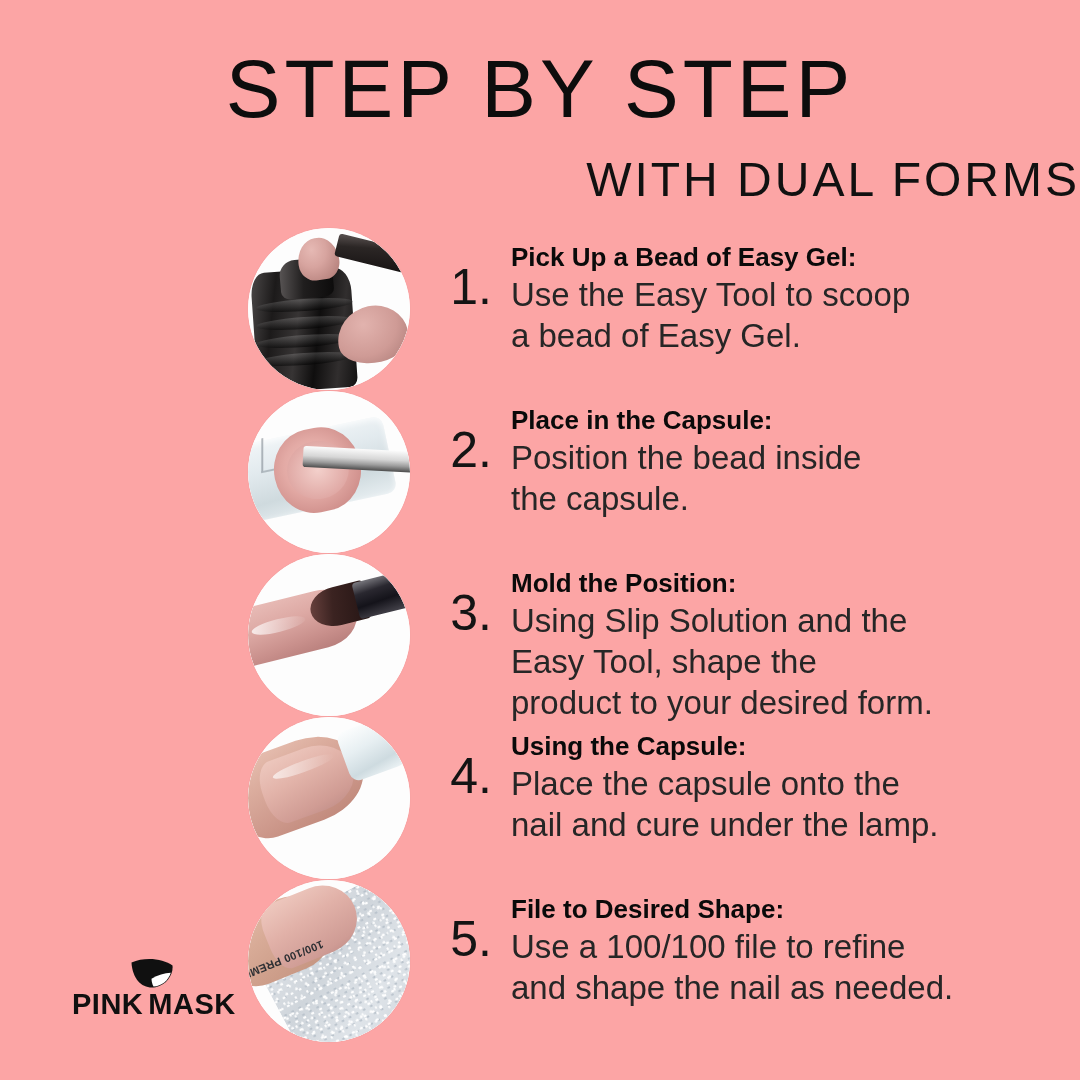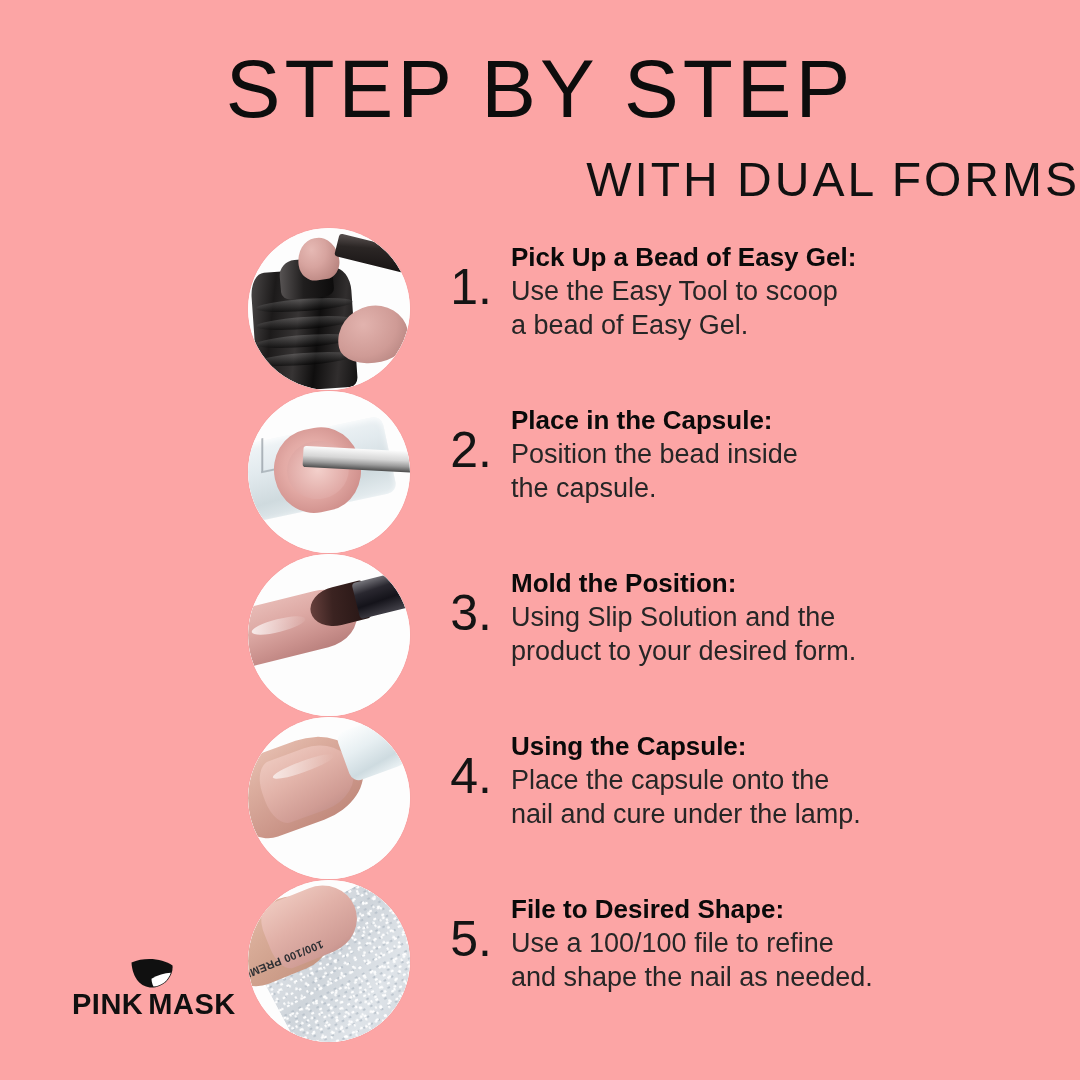--- a/index.html
+++ b/index.html
@@ -105,21 +105,21 @@
     font-weight: bold;
     font-size: 26px;
     line-height: 1.20;
     color: #0a0a0a;
     letter-spacing: 0px;
     margin: 0;
   }
   .step-body {
     font-family: "Liberation Sans", sans-serif;
     font-weight: 300;
-    font-size: 27px;
+    font-size: 33px;
     line-height: 1.24;
     color: #262626;
     margin: 2px 0 0 0;
   }
   .step-body .ln { display: block; white-space: nowrap; }
 
   
   .logo {
     position: absolute;
     left: 72px;
@@ -375,20 +375,21 @@
           <div class="p3-shine"></div>
           <div class="p3-brush"></div>
           <div class="p3-ferrule"></div>
         </div>
       </div>
       <div class="step-num">3.</div>
       <div class="step-text">
         <div class="step-title">Mold the Position:</div>
         <div class="step-body">
           <span class="ln">Using Slip Solution and the</span>
+          <span class="ln">Easy Tool, shape the</span>
           <span class="ln">product to your desired form.</span>
         </div>
       </div>
     </div>
 
     <div class="step-row">
       <div class="photo-wrap">
         <div class="photo">
           <div class="ph-bg"></div>
           <div class="p4-finger"></div>

